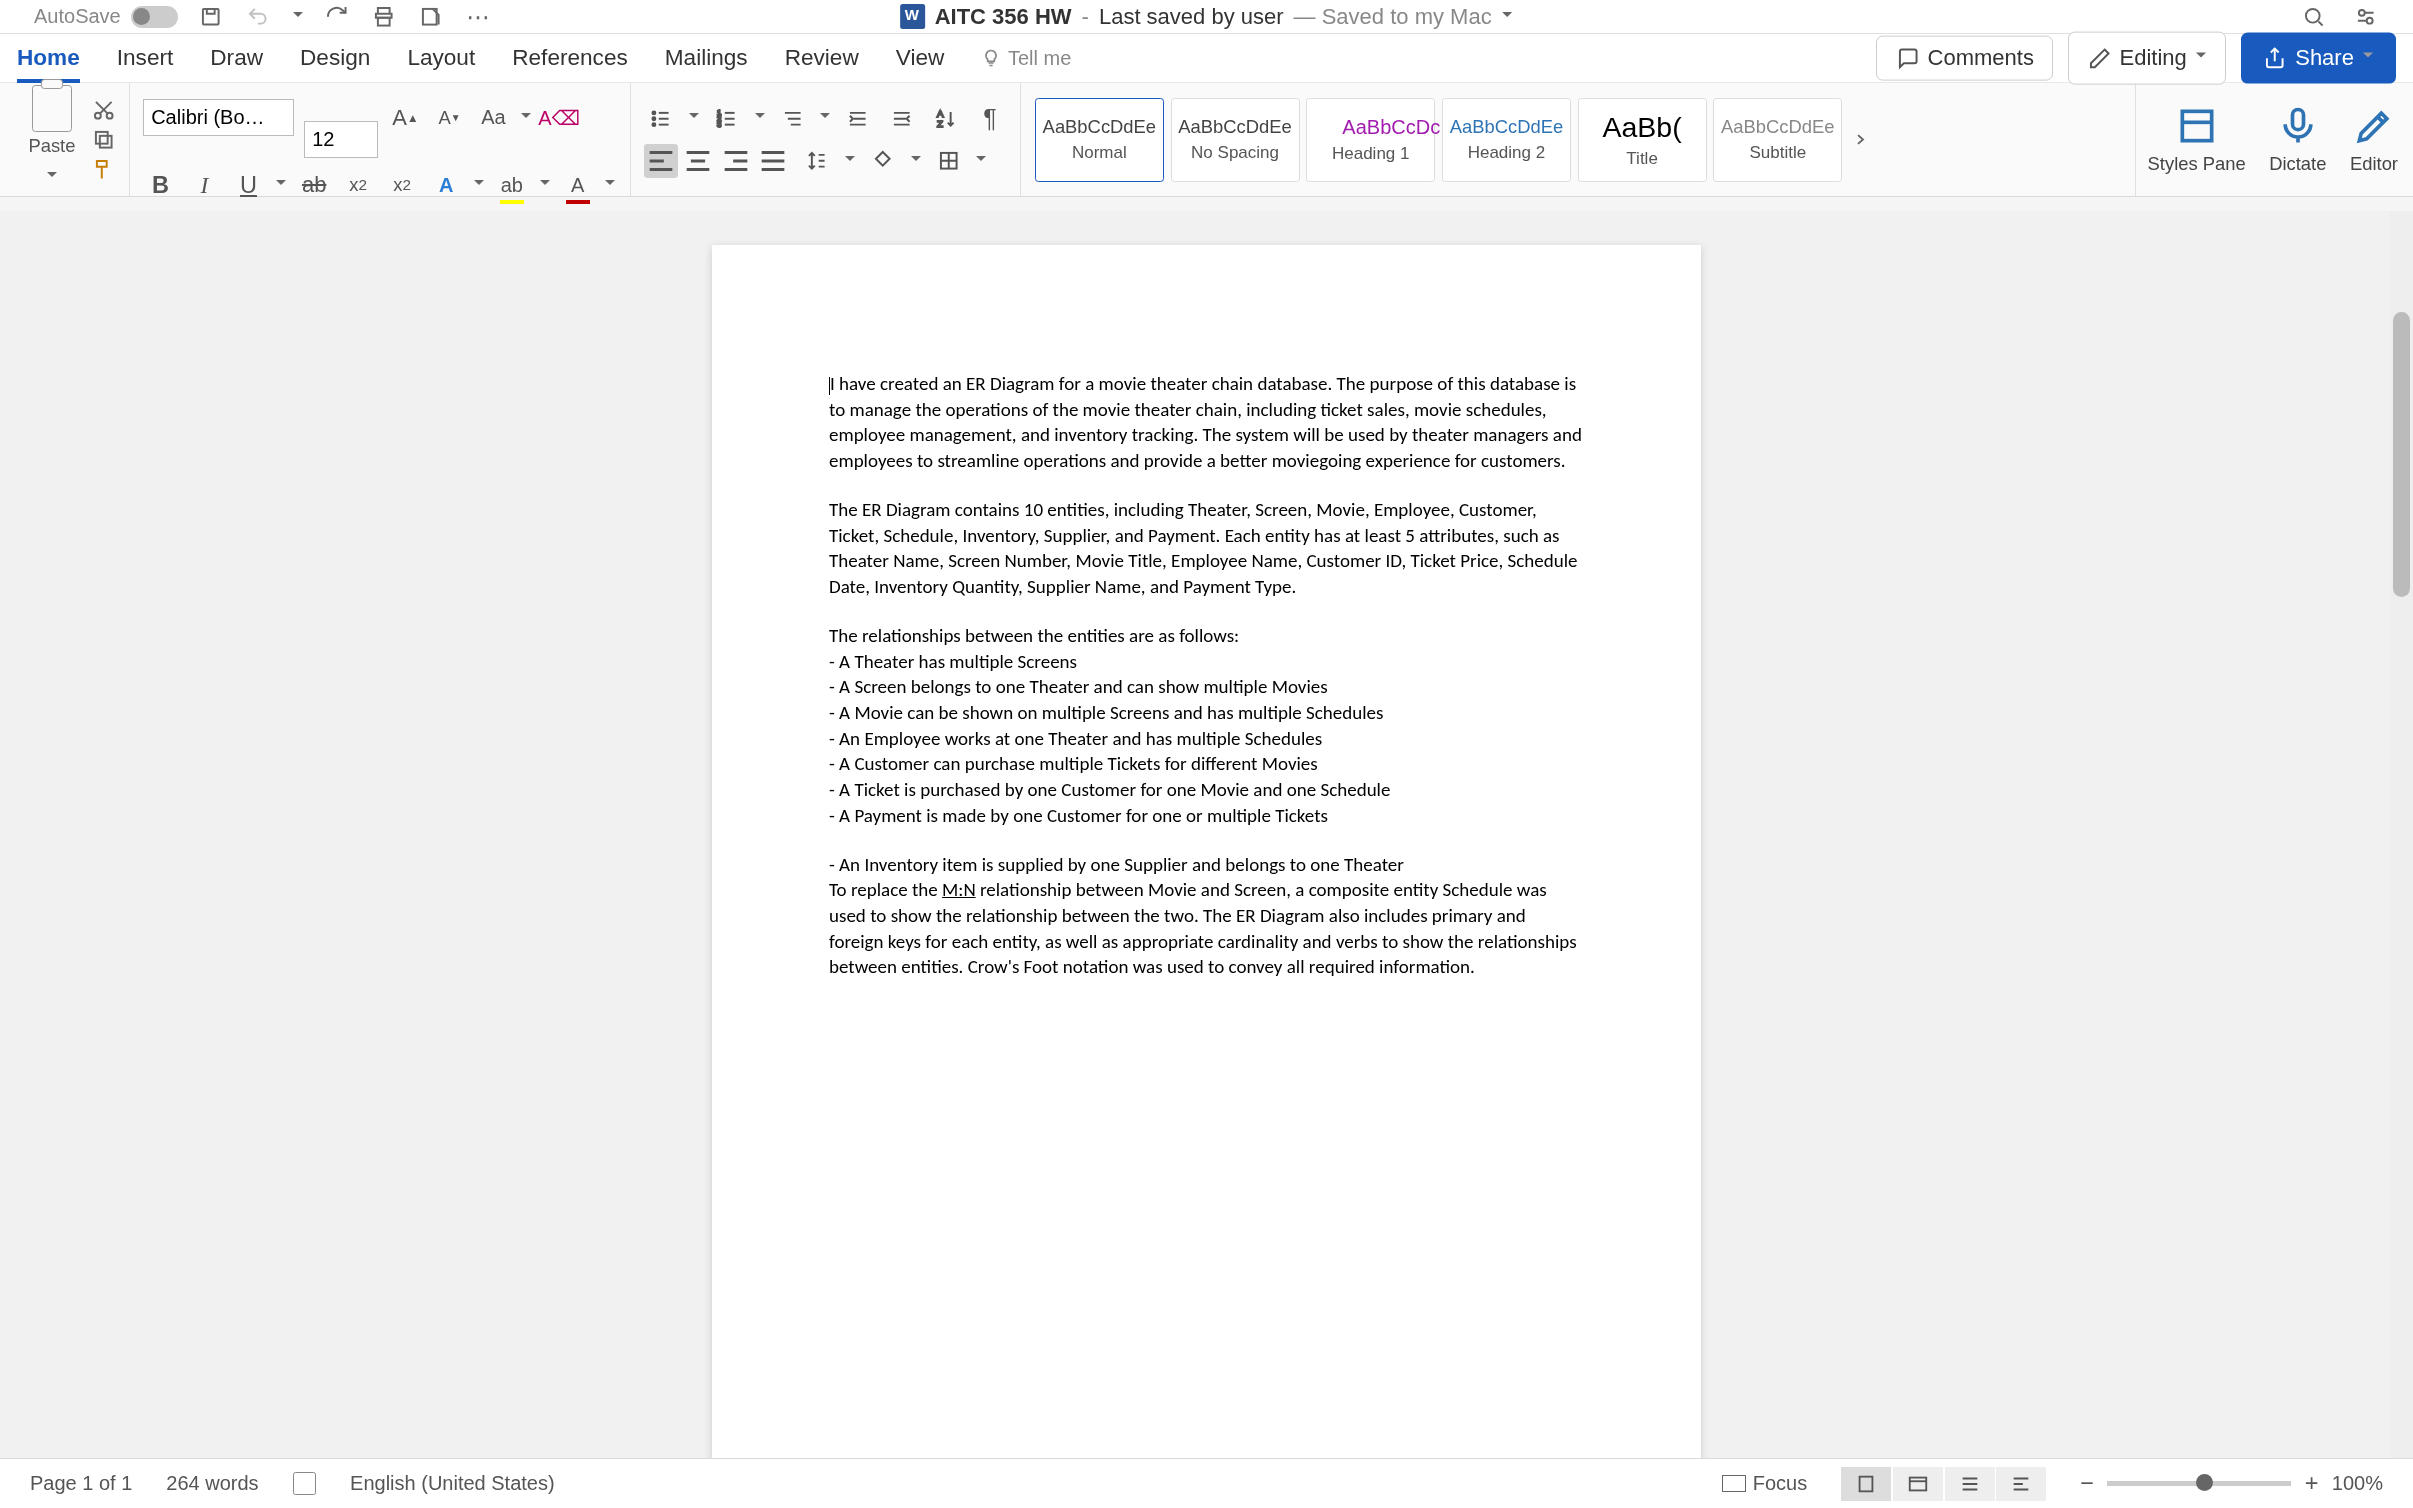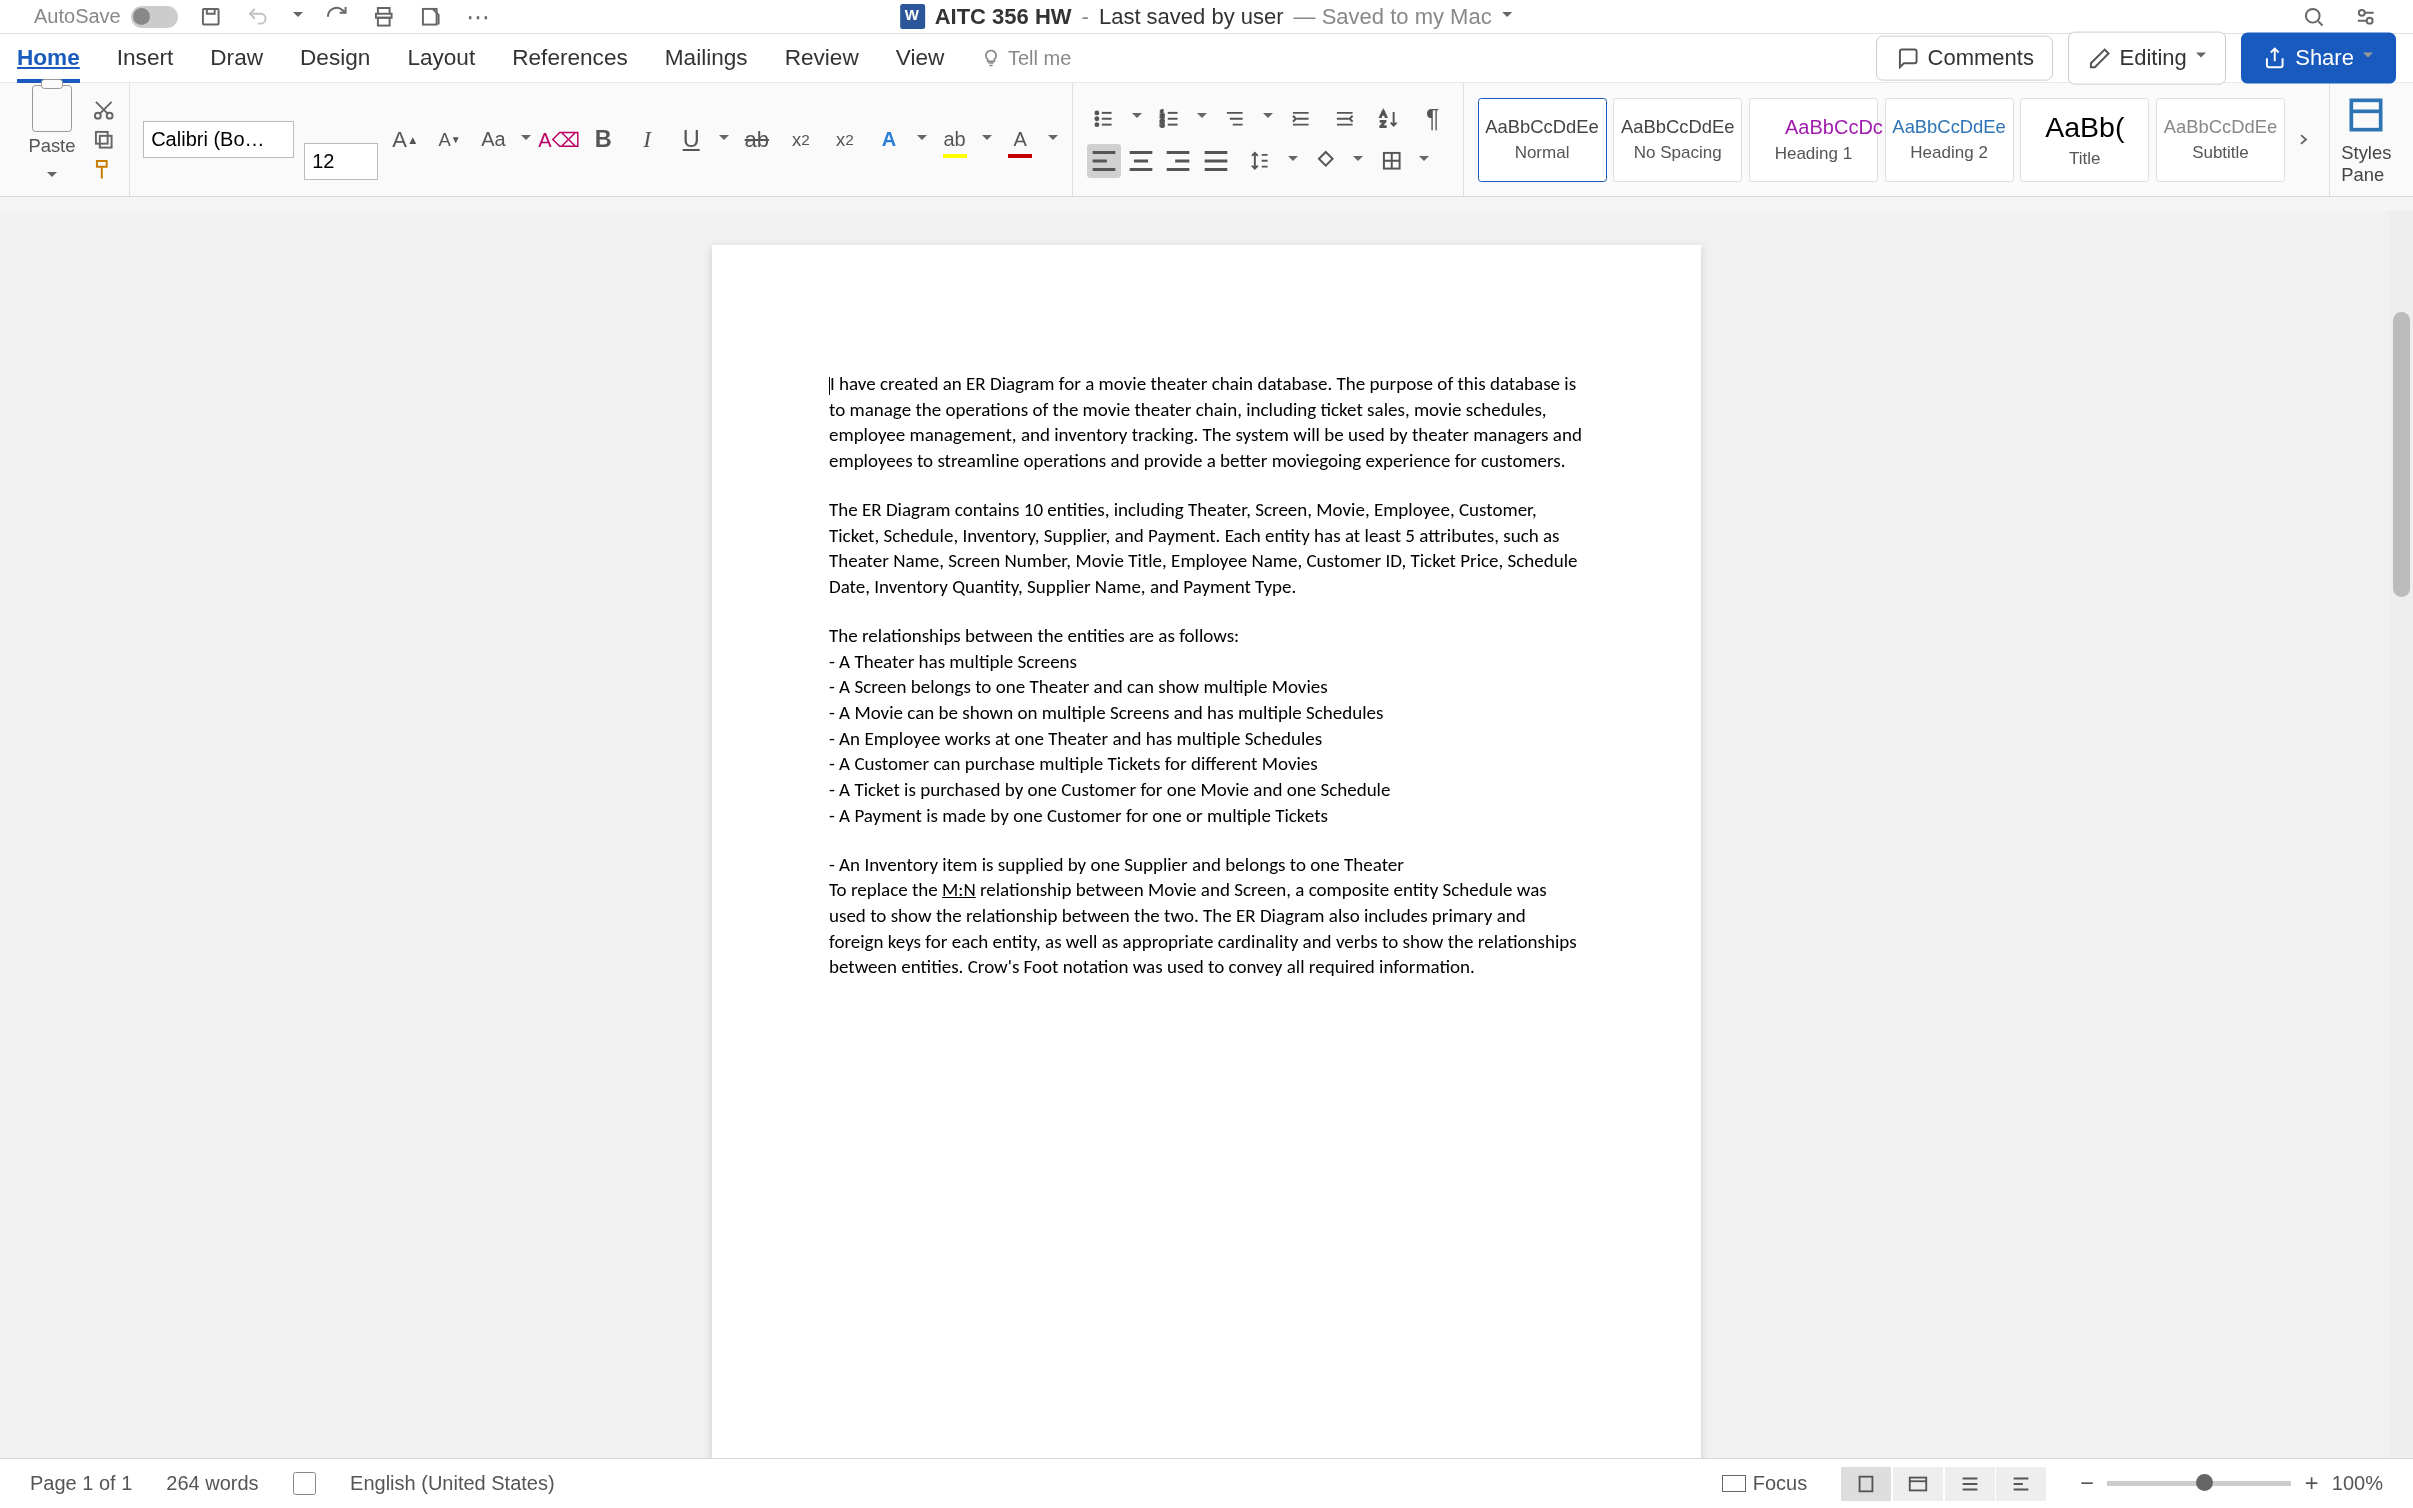--- a/index.html
+++ b/index.html
@@ -49,21 +49,21 @@
   
   .tabs {
     height: 49px;
     background:#fff;
     display:flex; align-items:center; padding:0 17px;
     gap:37px;
     position:relative;
     border-bottom:0.8px solid #e8e8e8;
   }
   .tab { font-size:22.6px; color:#333; cursor:pointer; padding:11.7px 0; }
-  .tab.active { color:#185abd; font-weight:700; border-bottom:4.2px solid #185abd; padding-bottom:7.5px;text-decoration:underline;}
+  .tab.active { color:#185abd; font-weight:700; border-bottom:4.2px solid #185abd; padding-bottom:7.5px;}
   .tellme { display:flex; gap:6.7px; align-items:center; color:#888;}
   .bulb { width:20px; height:20px; display:inline-block;}
 
   .tabs-right {
     position:absolute; right:17px; top:50%; transform:translateY(-50%);
     display:flex; gap:15px; align-items:center;
   }
   .btn-pill {
     display:flex; align-items:center; gap:8.4px;
     border:0.8px solid #ccc; border-radius:6.7px; padding:8.4px 18.4px;
@@ -89,21 +89,21 @@
   .paste {
     display:flex; flex-direction:column; align-items:center; justify-content:center;
     gap:3.4px; padding-right:8.4px;
   }
   .paste-ico { width:40px; height:47px; border:1.7px solid #999; border-radius:3.4px; position:relative;}
   .paste-ico::before { content:""; position:absolute; top:-6.7px; left:8.4px; width:20px; height:8.4px; border:1.7px solid #999; border-radius:3.4px; background:#fafafa;}
   .paste-lbl { font-size:18.4px; color:#555;}
   .mini-col { display:flex; flex-direction:column; gap:6.7px; margin-left:8.4px;}
   .mini { width:23.5px; height:23.5px; color:#666;}
 
-  .font-group { display:flex; flex-direction:row; gap:10px;}
+  .font-group { display:flex; flex-direction:column; gap:10px;}
   .font-row { display:flex; gap:10px; align-items:center;}
   .font-select {
     border:0.8px solid #bbb; font-size:20px; padding:5px 6.7px; width:151px; background:#fff; height:37px;
   }
   .size-select { width:74px;margin-top:44px;}
   .ico-btn { width:34px; height:34px; display:flex; align-items:center; justify-content:center; color:#555;}
   .ico-btn svg { width:23.5px; height:23.5px;}
   .ico-btn.b { font-weight:bold; font-size:23.5px;}
   .ico-btn.i { font-style:italic; font-size:23.5px; font-family:serif;}
   .ico-btn.u { text-decoration:underline; font-size:23.5px;}

